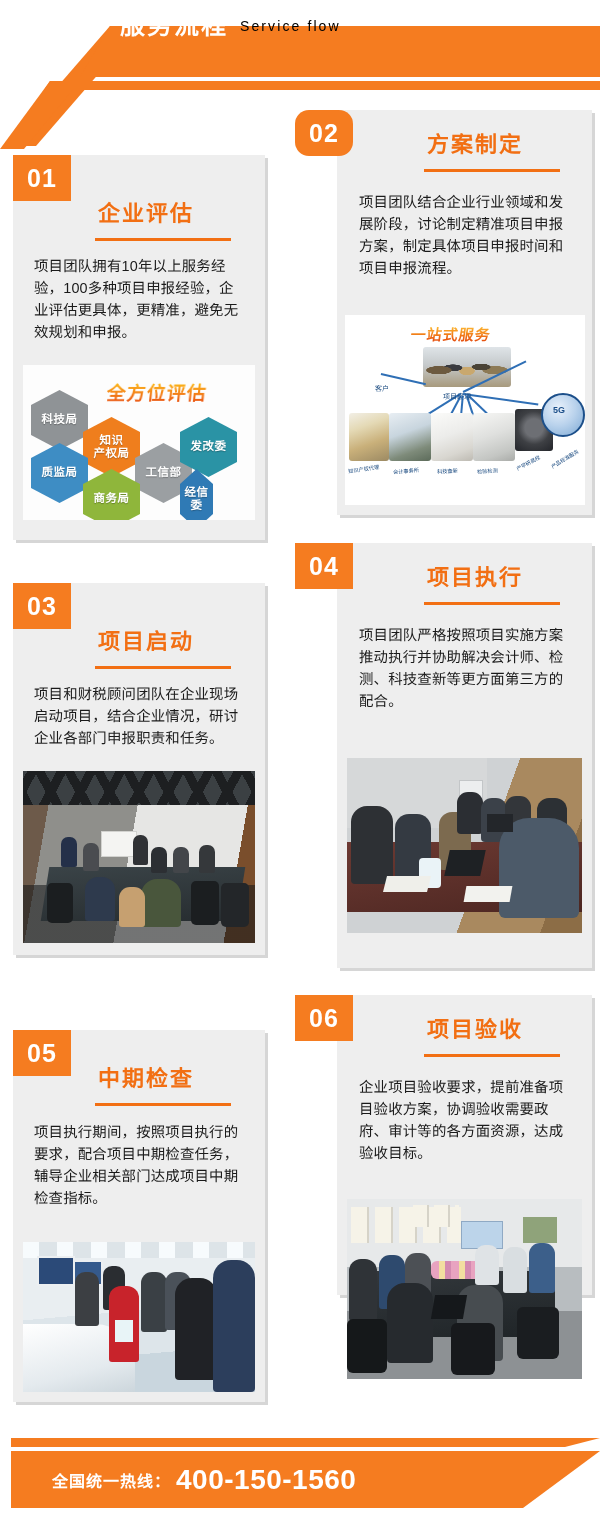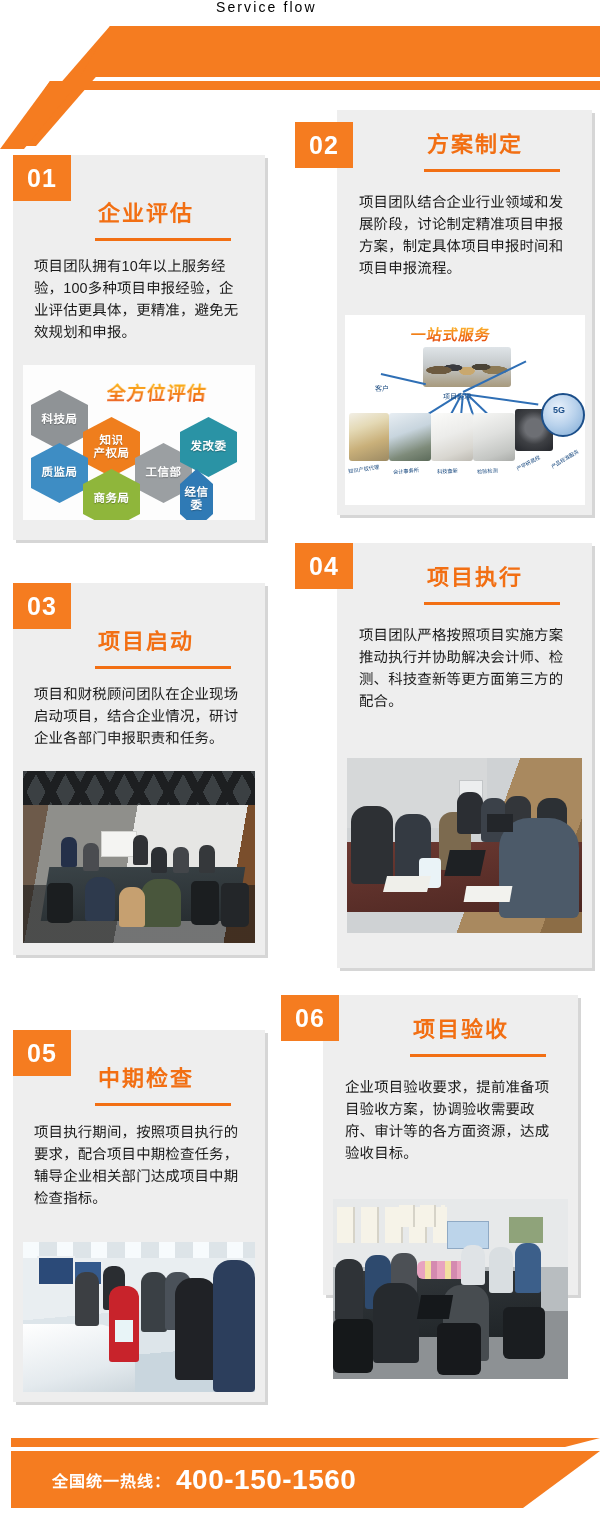--- a/index.html
+++ b/index.html
@@ -12,22 +12,22 @@
   .stage{position:absolute;left:0;top:0;width:605px;height:1538px;background:#fff;}
 
   
   .hdr-main{
     position:absolute;left:0;top:26px;width:600px;height:51px;
     background:#f57c20;
     clip-path:polygon(110px 0,600px 0,600px 51px,80px 51px);
   }
   .hdr-main-txt{
     position:absolute;left:0;top:0;width:600px;height:51px;
-    display:flex;align-items:flex-start;justify-content:flex-start;
-    padding-left:96px;box-sizing:border-box;
+    display:flex;align-items:center;justify-content:flex-start;
+    padding-left:120px;box-sizing:border-box;
   }
   .hdr-cn{
     color:#ffffff;font-size:25px;font-weight:bold;letter-spacing:2px;
     line-height:1;
   }
   .hdr-en{
     color:#000000;font-size:14px;font-weight:normal;letter-spacing:2.1px;
     margin-left:12px;line-height:1;
   }
   .hdr-stripe{
@@ -172,21 +172,21 @@
       <div class="hex" style="left:157px;top:52px;width:57px;height:60px;background:#2a93a5;">
         <span>发改委</span>
       </div>
       <div class="hex" style="left:157px;top:104px;width:33px;height:60px;background:#2f7ab5;">
         <span>经信委</span>
       </div>
     </div>
   </div>
 
   <div class="card" style="left:337px;top:110px;width:255px;height:405px;">
-    <div class="badge" style="left:-42px;top:12px;">02</div>
+    <div class="badge" style="left:-42px;top:0;border-radius:14px;">02</div>
     <div class="card-title" style="left:90px;top:24px;">方案制定</div>
     <div class="card-rule" style="left:87px;top:59px;width:136px;"></div>
     <div class="card-body" style="left:22px;top:82px;width:215px;">项目团队结合企业行业领域和发展阶段，讨论制定精准项目申报方案，制定具体项目申报时间和项目申报流程。</div>
 
     <div class="oswrap" style="left:8px;top:205px;width:240px;height:190px;">
       <div class="os-ttl" style="left:66px;top:8px;">一站式服务</div>
 
       <div class="os-photo" style="left:78px;top:32px;width:88px;height:40px;
                   background:
                     radial-gradient(ellipse at 18% 58%,#6d5a3f 0 12%,transparent 13%),
@@ -311,21 +311,21 @@
       <i style="left:80px;top:24px;width:22px;height:44px;background:#2a2d31;border-radius:9px 9px 3px 3px;"></i>
       <i style="left:86px;top:44px;width:30px;height:76px;background:#c8232b;border-radius:12px 12px 3px 3px;"></i>
       <i style="left:118px;top:30px;width:26px;height:60px;background:#3a4045;border-radius:11px 11px 3px 3px;"></i>
       <i style="left:142px;top:30px;width:26px;height:58px;background:#4a5159;border-radius:11px 11px 3px 3px;"></i>
       <i style="left:152px;top:36px;width:42px;height:102px;background:#202226;border-radius:17px 17px 4px 4px;"></i>
       <i style="left:190px;top:18px;width:42px;height:132px;background:#2c3e5c;border-radius:18px 18px 4px 4px;"></i>
       <i style="left:92px;top:78px;width:18px;height:22px;background:#e8f4f7;"></i>
     </div>
   </div>
 
-  <div class="card" style="left:323px;top:995px;width:255px;height:300px;">
+  <div class="card" style="left:337px;top:995px;width:255px;height:300px;">
     <div class="badge" style="left:-42px;top:0;">06</div>
     <div class="card-title" style="left:90px;top:24px;">项目验收</div>
     <div class="card-rule" style="left:87px;top:59px;width:136px;"></div>
     <div class="card-body" style="left:22px;top:82px;width:215px;">企业项目验收要求，提前准备项目验收方案，协调验收需要政府、审计等的各方面资源，达成验收目标。</div>
 
     <div class="photo" style="left:10px;top:204px;width:235px;height:180px;
                 background:linear-gradient(180deg,#e7e9ea 0 38%,#b8bdc0 38% 62%,#8d9194 62% 100%);">
       <i style="left:4px;top:8px;width:110px;height:36px;
          background:repeating-linear-gradient(90deg,#f6f3e8 0 16px,#d6d3c8 16px 18px,transparent 18px 24px);"></i>
       <i style="left:66px;top:6px;width:46px;height:22px;

